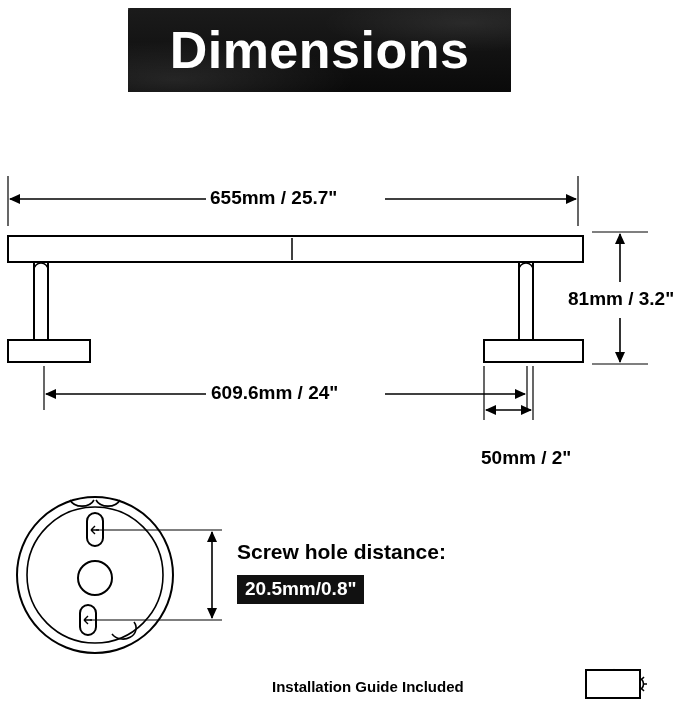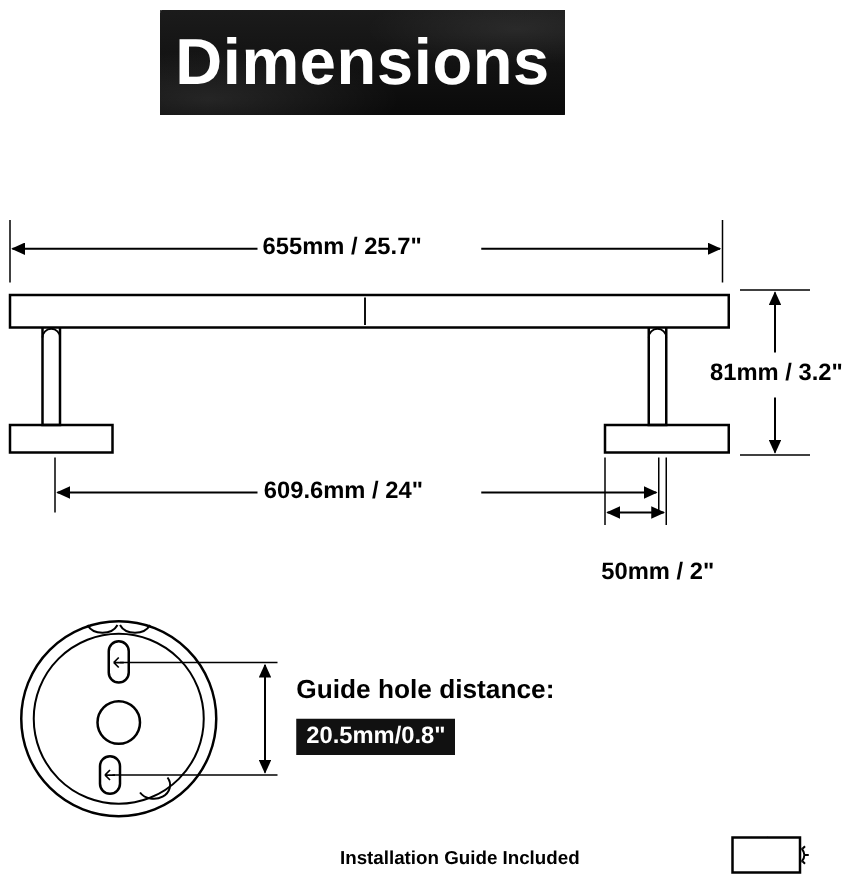--- a/index.html
+++ b/index.html
@@ -14,21 +14,21 @@
     font-family: "Liberation Sans", sans-serif;
     color: #000000;
     overflow: hidden;
   }
 
   
   .title-banner {
     position: absolute;
     left: 128px;
     top: 8px;
-    width: 324px;
+    width: 383px;
     height: 84px;
     background: #111111;
     background-image:
       linear-gradient(115deg, rgba(255,255,255,0.10) 0 1.5px, rgba(0,0,0,0) 1.5px 40px),
       linear-gradient(-55deg, rgba(255,255,255,0.08) 0 1px, rgba(0,0,0,0) 1px 55px),
       linear-gradient(160deg, rgba(255,255,255,0.07) 0 1px, rgba(0,0,0,0) 1px 70px),
       radial-gradient(ellipse at 12% 85%, rgba(255,255,255,0.10), rgba(0,0,0,0) 38%),
       radial-gradient(ellipse at 88% 18%, rgba(255,255,255,0.08), rgba(0,0,0,0) 30%),
       linear-gradient(#1b1b1b, #0a0a0a);
     display: flex;
@@ -175,19 +175,19 @@
 </svg>
 
 <div class="lbl lbl-lg" style="left:210px; top:187px;">655mm / 25.7"</div>
 
 <div class="lbl lbl-lg" style="left:568px; top:288px;">81mm / 3.2"</div>
 
 <div class="lbl lbl-lg" style="left:211px; top:382px;">609.6mm / 24"</div>
 
 <div class="lbl lbl-lg" style="left:481px; top:447px;">50mm / 2"</div>
 
-<div class="lbl" style="left:237px; top:540px; font-size:21px;">Guide hole distance:</div>
+<div class="lbl" style="left:237px; top:540px; font-size:21px;">Screw hole distance:</div>
 
 <div class="highlight-box" style="left:237px; top:575px;">20.5mm/0.8"</div>
 
 <div class="lbl" style="left:272px; top:678px; font-size:15px;">Installation Guide Included</div>
 
 <div class="tool-badge" style="left:585px; top:669px;"></div>
 
 </body></html>

